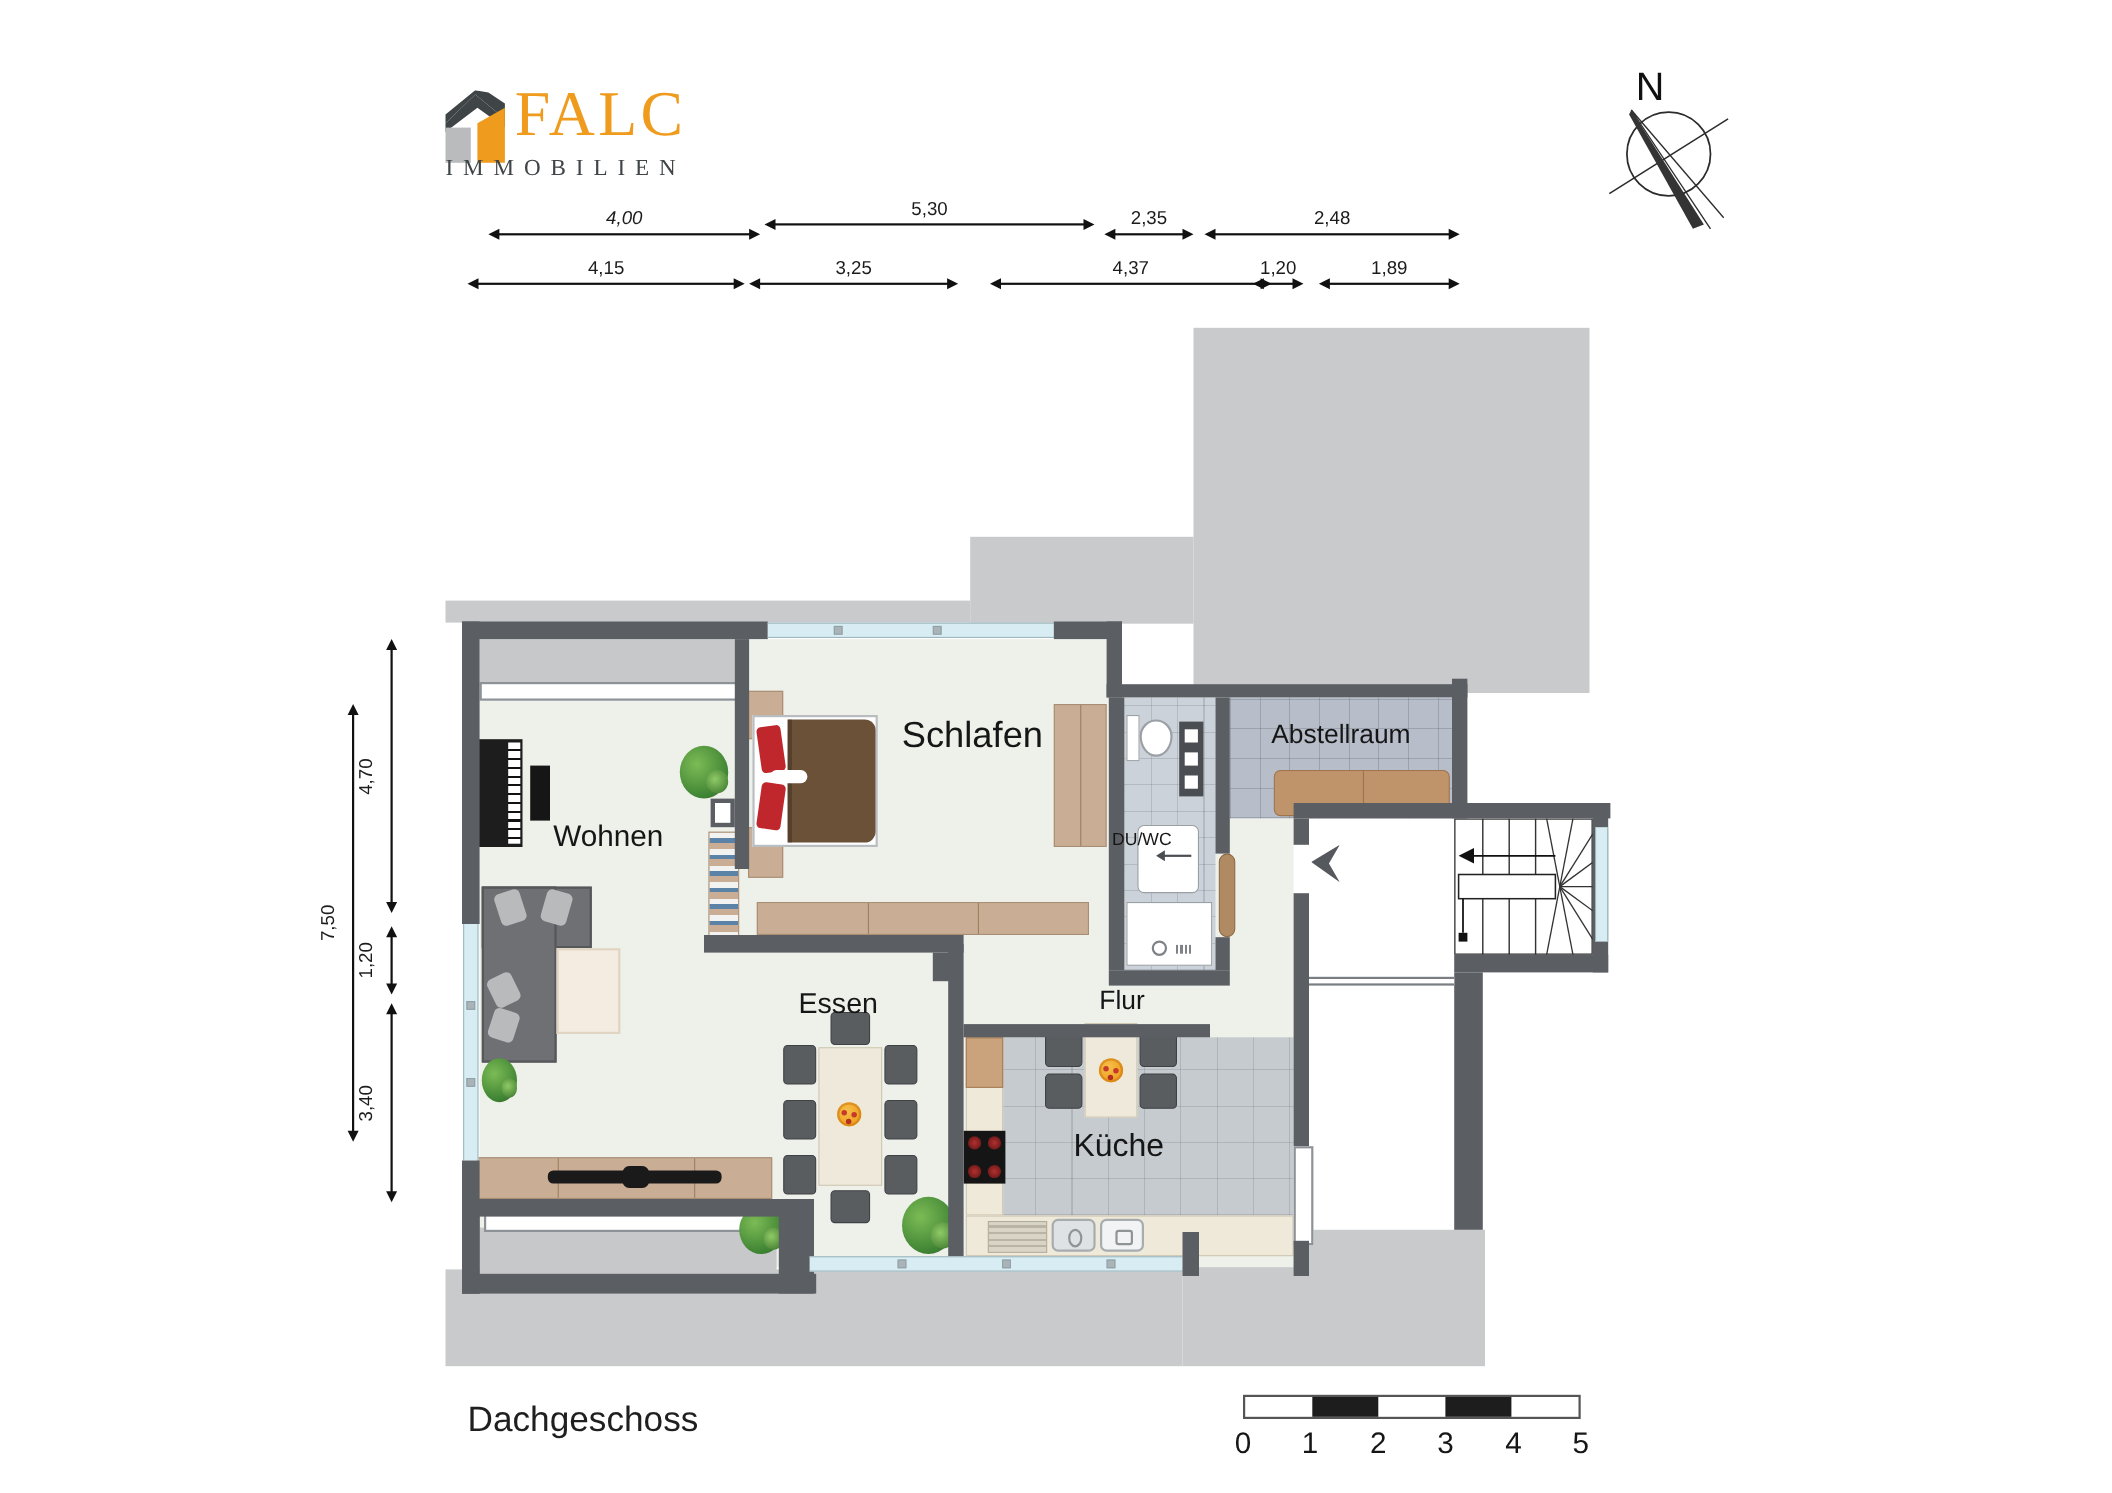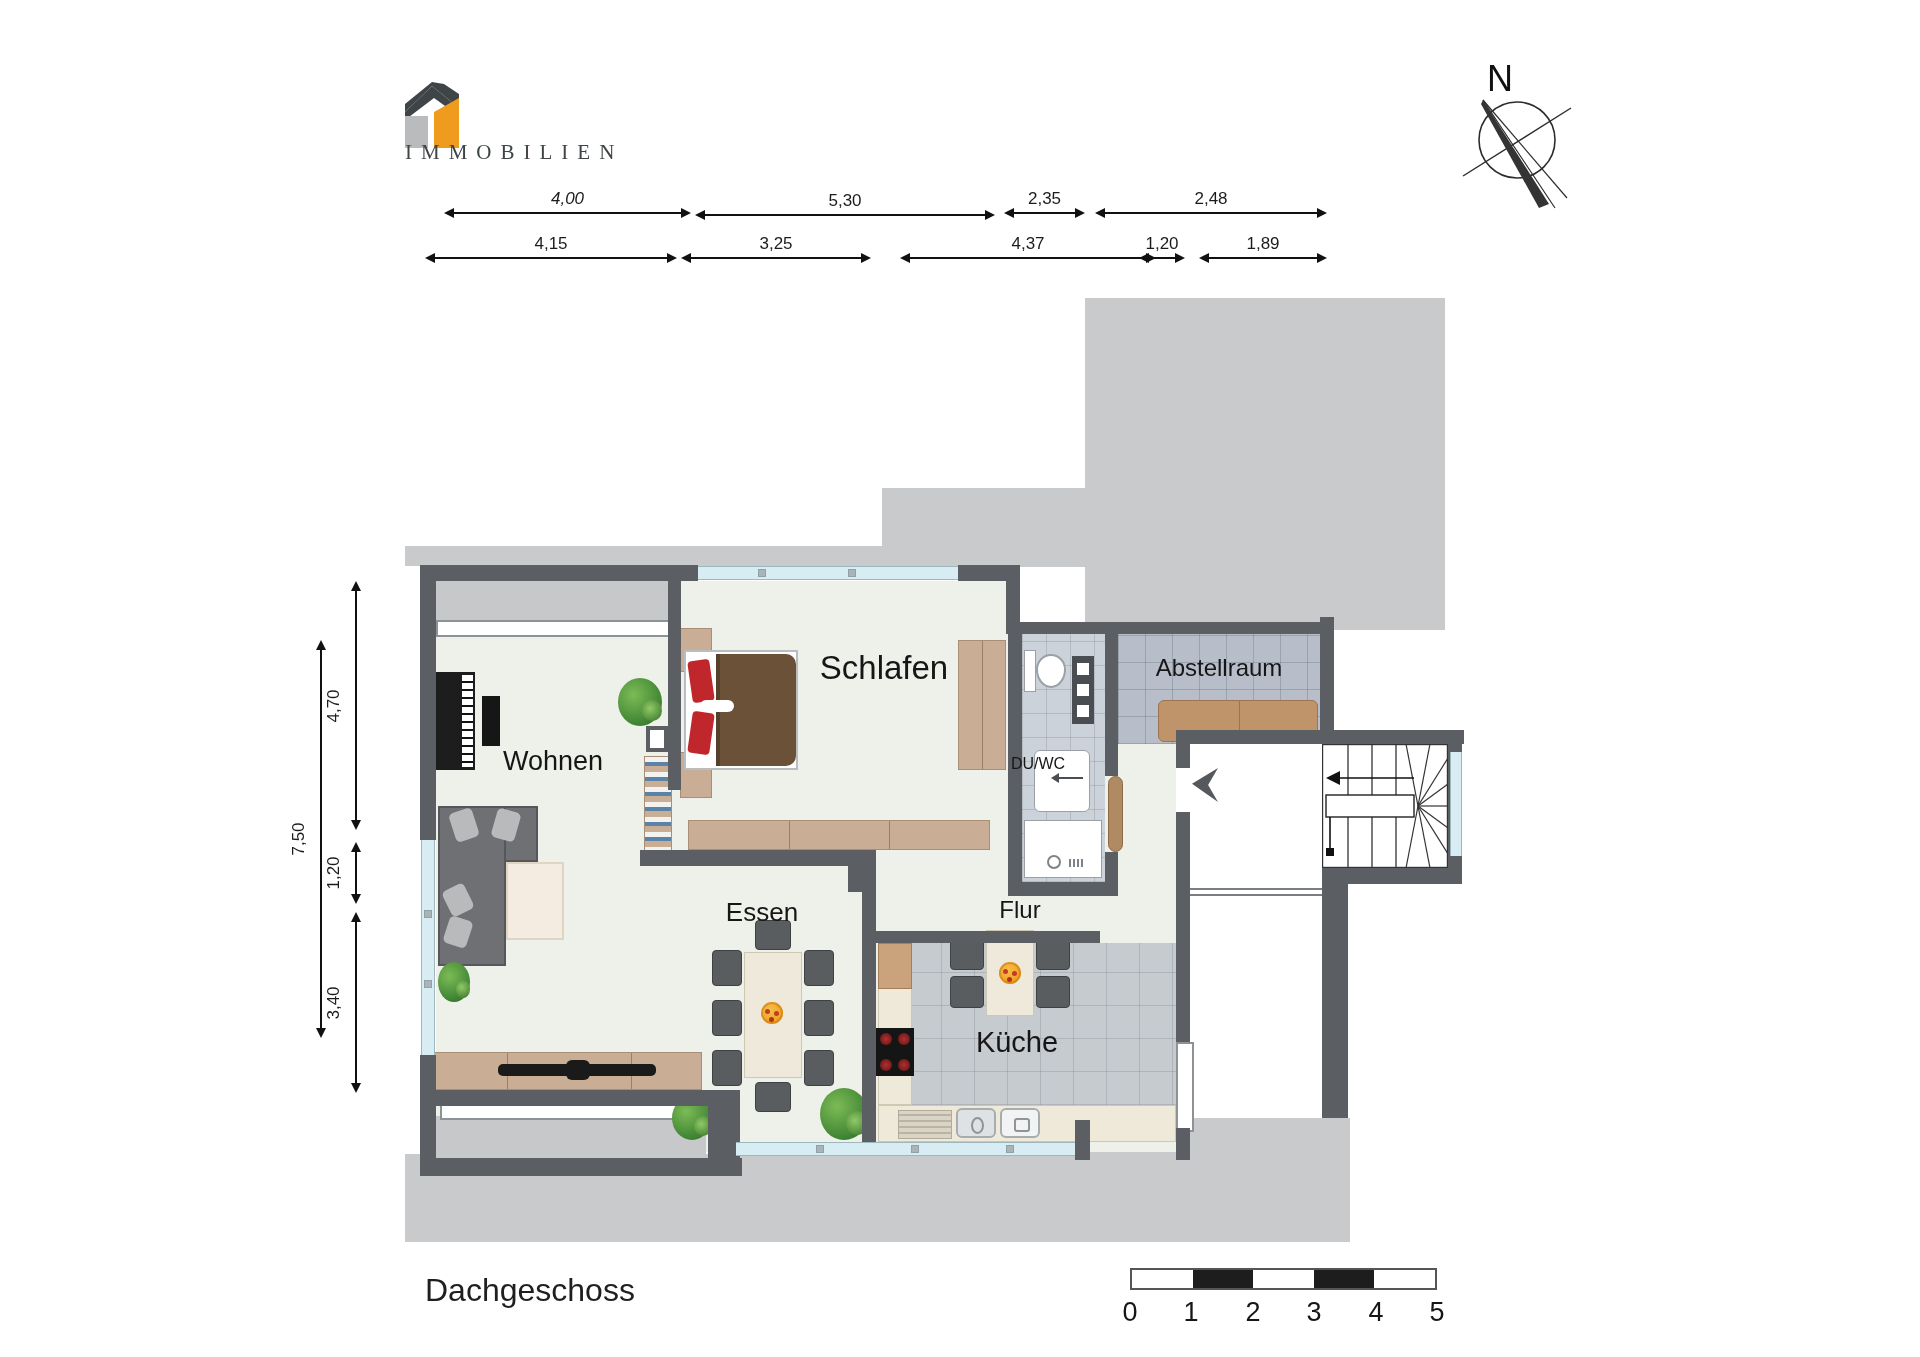--- a/index.html
+++ b/index.html
@@ -51,20 +51,21 @@
 
 <div id="canvas">
 
   <div class="abs" style="left:404px;top:78px;width:300px;height:92px;">
     <svg width="58" height="68" style="position:absolute;left:0;top:4px;">
       <polygon points="1,30 28,4 55,26 55,12 40,2 28,0 1,22" fill="#3f4447"></polygon>
       <polygon points="1,30 28,4 55,26 55,34 30,16 1,38" fill="#3f4447"></polygon>
       <rect x="1" y="34" width="23" height="32" fill="#b9bbbd"></rect>
       <polygon points="30,30 55,16 55,66 30,66" fill="#ef9b1d"></polygon>
     </svg>
+    <div class="abs" style="left:64px;top:-8px;font-family:'Liberation Serif',serif;font-size:58px;color:#ef9b1d;letter-spacing:3px;">FALC</div>
     <div class="abs" style="left:1px;top:62px;font-family:'Liberation Serif',serif;font-size:21px;color:#3f4447;letter-spacing:9px;">IMMOBILIEN</div>
   </div>
 
   <div class="abs" style="left:1455px;top:58px;width:170px;height:160px;">
     <div class="abs" style="left:32px;top:0px;font-size:36px;color:#111;">N</div>
     <svg width="170" height="160" style="position:absolute;left:0;top:0;">
       <circle cx="62" cy="82" r="38" fill="none" stroke="#2c2c2c" stroke-width="1.6"></circle>
       <line x1="8" y1="118" x2="116" y2="50" stroke="#2c2c2c" stroke-width="1.4"></line>
       <line x1="28" y1="42" x2="100" y2="150" stroke="#2c2c2c" stroke-width="1.2"></line>
       <line x1="28" y1="42" x2="112" y2="140" stroke="#2c2c2c" stroke-width="1.2"></line>
@@ -276,21 +277,21 @@
   <div class="lbl" style="left:1219px;top:668px;font-size:24px;">Abstellraum</div>
   <div class="lbl" style="left:1038px;top:764px;font-size:16px;">DU/WC</div>
   <div class="lbl" style="left:762px;top:912px;font-size:26px;">Essen</div>
   <div class="lbl" style="left:1020px;top:910px;font-size:24px;">Flur</div>
   <div class="lbl" style="left:1017px;top:1042px;font-size:29px;">Küche</div>
 
   <div class="dim-h" style="left:444px;top:207px;width:247px;font-style:italic;">
       <div class="ln"></div>
       <span class="dlbl">4,00</span>
     </div>
-  <div class="dim-h" style="left:695px;top:209px;width:300px;">
+  <div class="dim-h" style="left:695px;top:198px;width:300px;">
       <div class="ln"></div>
       <span class="dlbl">5,30</span>
     </div>
   <div class="dim-h" style="left:1004px;top:207px;width:81px;">
       <div class="ln"></div>
       <span class="dlbl">2,35</span>
     </div>
   <div class="dim-h" style="left:1095px;top:207px;width:232px;">
       <div class="ln"></div>
       <span class="dlbl">2,48</span>

